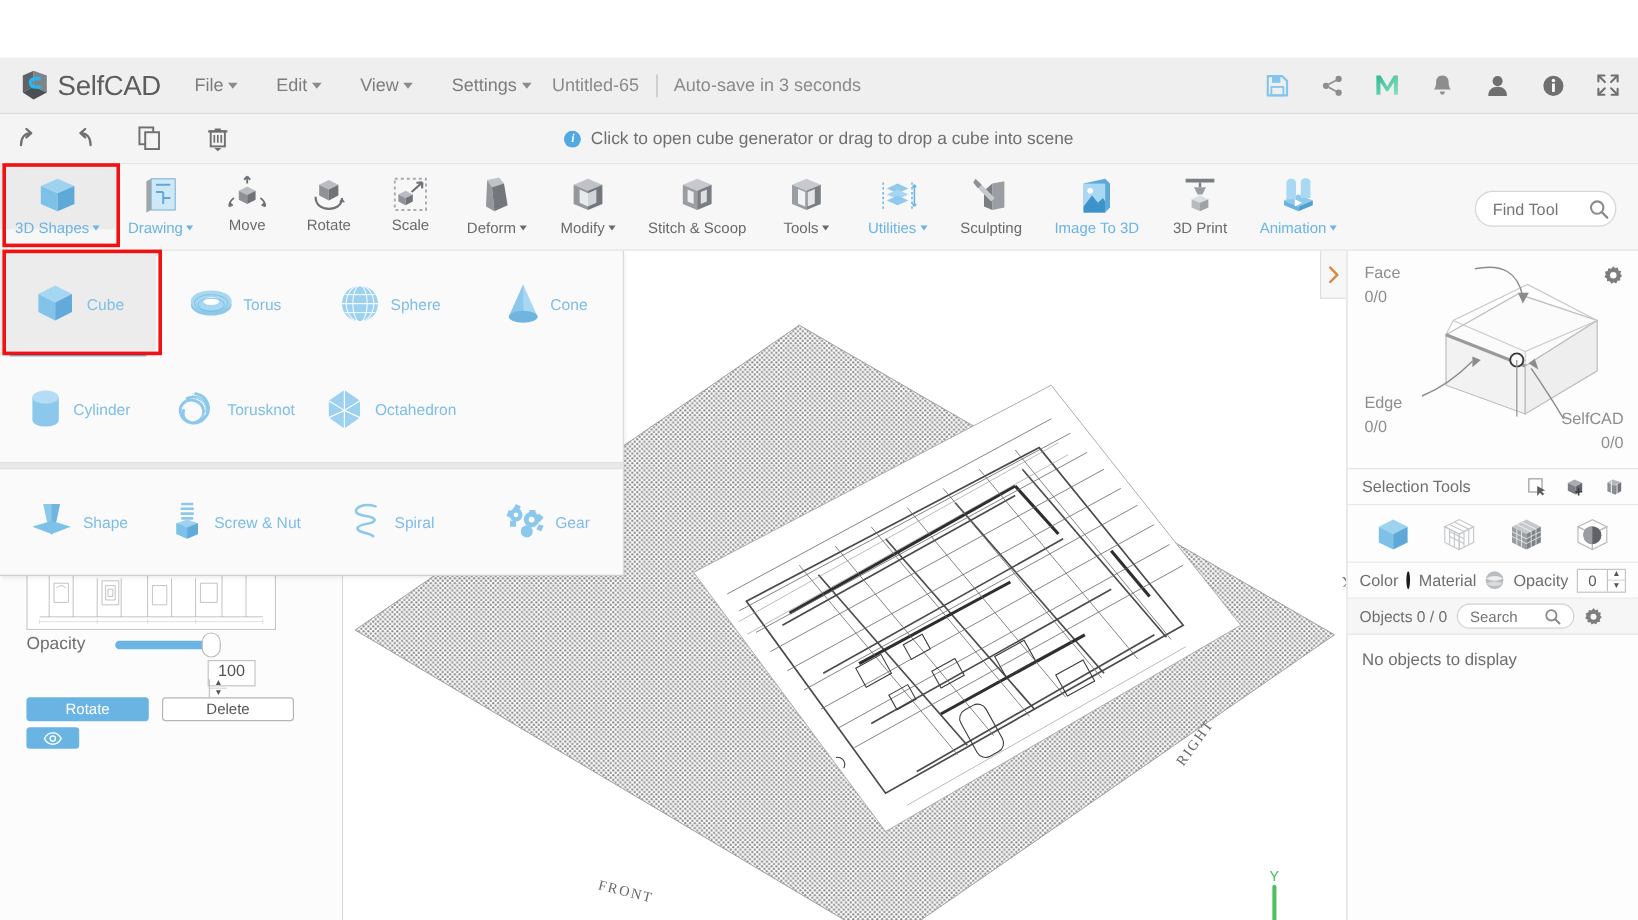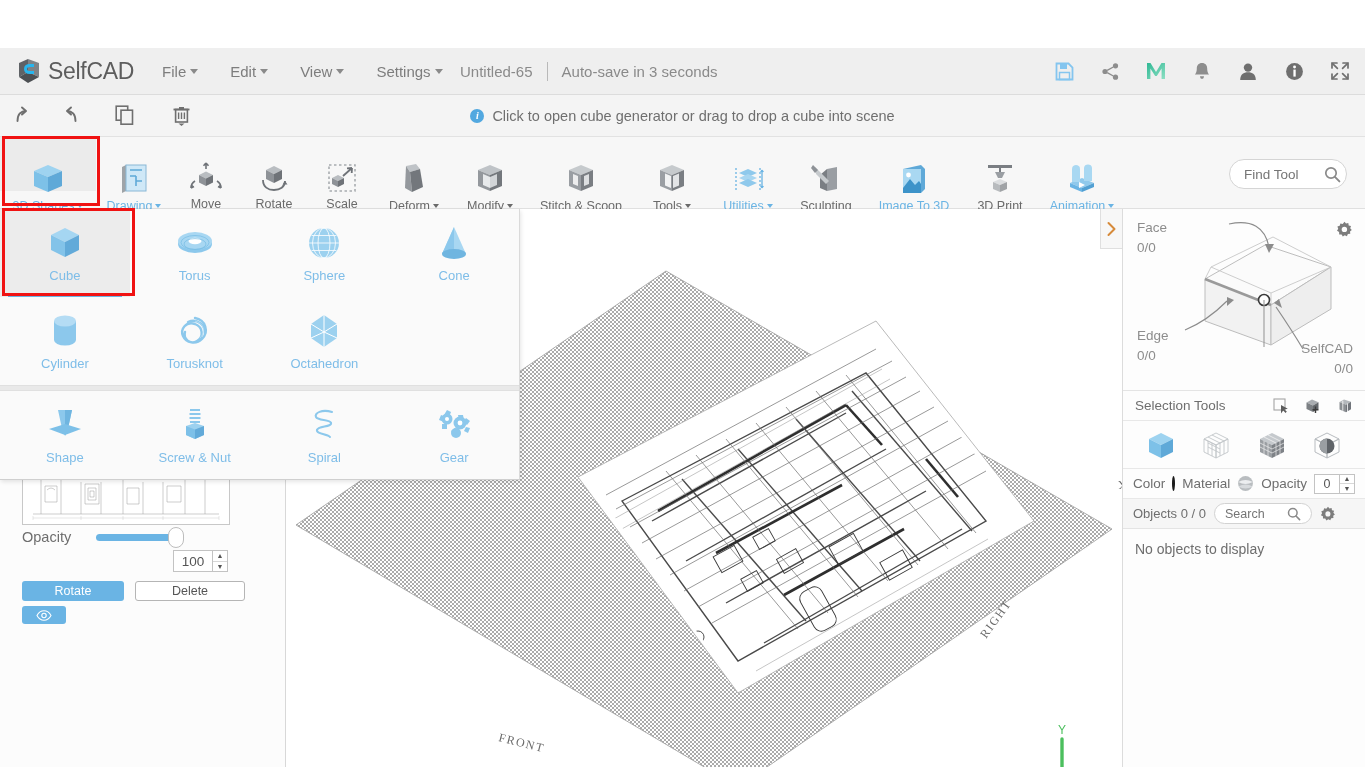--- a/index.html
+++ b/index.html
@@ -51,21 +51,21 @@
               font-family: "Liberation Serif", serif; }
 
   
   .toolbar {
     position: absolute; top: 89px; left: 0; width: 1365px; height: 72px;
     background: #f7f7f7; border-bottom: 1px solid #e0e0e0;
     display: flex; align-items: flex-start;
   }
   .tool {
     width: 68px; height: 54px; display: flex; flex-direction: column;
-    align-items: center; justify-content: flex-start; padding-top: 24px;
+    align-items: center; justify-content: flex-start; padding-top: 8px;
     cursor: pointer; position: relative;
   }
   .tool .ticon { height: 38px; display: flex; align-items: center; justify-content: center; }
   .tool .tlabel { font-size: 12.5px; color: #6a6a6a; white-space: nowrap;
                   display: flex; align-items: center; gap: 3px; margin-top: 2px; }
   .tool.blue .tlabel { color: #6ab4e4; }
   .tool.active { background: #ebebeb; }
   .tcaret { width: 0; height: 0; border-left: 3.5px solid transparent;
             border-right: 3.5px solid transparent; border-top: 4.5px solid currentColor; }
   #tool-3dshapes { width: 96px; }
@@ -87,21 +87,21 @@
 
   
   .shapes-panel {
     position: absolute; top: 161px; left: 0; width: 520px;
     background: #fafafa; border-right: 1px solid #dadada;
     border-bottom: 1px solid #cfcfcf; z-index: 40;
     box-shadow: 1px 2px 4px rgba(0,0,0,0.10);
   }
   .shape-grid { display: grid; grid-template-columns: repeat(4, 1fr); }
   .shape-cell {
-    height: 88px; display: flex; flex-direction: column; align-items: center;
+    height: 88px; display: flex; flex-direction: row; align-items: center;
     justify-content: center; cursor: pointer; position: relative; gap: 6px;
   }
   .shape-cell.selected { background: #ececec; }
   .shape-cell.selected::after {
     content: ''; position: absolute; bottom: 0; left: 8px; right: 8px;
     height: 2px; background: #6ab4e4;
   }
   .shape-cell .slabel { font-size: 13px; color: #7ebde8; }
   .shape-divider { height: 6px; background: #e9e9e9; border-top: 1px solid #e0e0e0;
                    border-bottom: 1px solid #e0e0e0; }
@@ -120,21 +120,21 @@
   }
   .opacity-row { position: absolute; left: 22px; top: 320px; width: 240px;
                  display: flex; align-items: center; }
   .opacity-label { font-size: 14.5px; color: #6e6e6e; width: 74px; }
   .slider { position: relative; width: 88px; height: 10px; }
   .slider-track { position: absolute; top: 2px; left: 0; width: 88px; height: 7px;
                   background: #6ab4e4; border-radius: 4px; }
   .slider-knob { position: absolute; top: -5px; left: 72px; width: 16px; height: 21px;
                  background: #fff; border: 1px solid #bdbdbd; border-radius: 9px; cursor: pointer; }
   .spin-wrap { position: absolute; left: 173px; top: 341px; display: flex;
-               border: 1px solid #c3c3c3; background: #fff; height: 22px; }
+               border: 1px solid #c3c3c3; background: #fff; height: 22px; flex-direction: column; }
   .spin-wrap input { width: 38px; border: none; outline: none; text-align: center;
                      font-size: 13.5px; color: #555; font-family: inherit; background: transparent; }
   .spin-btns { display: flex; flex-direction: column; width: 15px;
                border-left: 1px solid #c3c3c3; }
   .spin-btns div { flex: 1; display: flex; align-items: center; justify-content: center;
                    font-size: 7px; color: #555; cursor: pointer; line-height: 1; }
   .spin-btns div:first-child { border-bottom: 1px solid #d8d8d8; }
   .btn-row { position: absolute; left: 22px; top: 372px; display: flex; gap: 11px; }
   .btn-primary { width: 102px; height: 20px; background: #6ab4e4; color: #fff;
                  font-size: 12.5px; border: none; border-radius: 3px; cursor: pointer;

